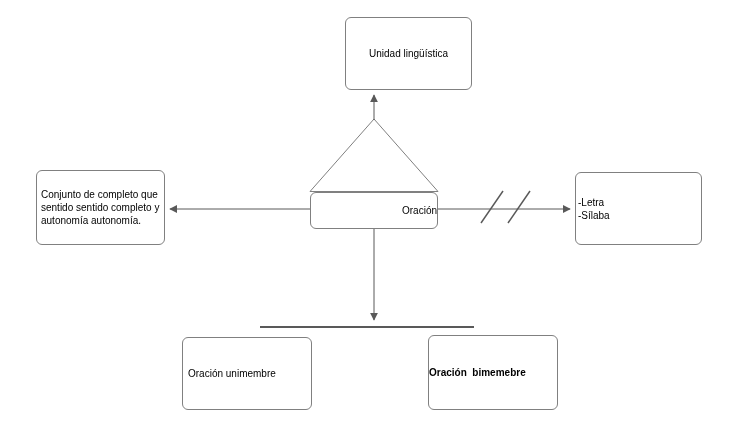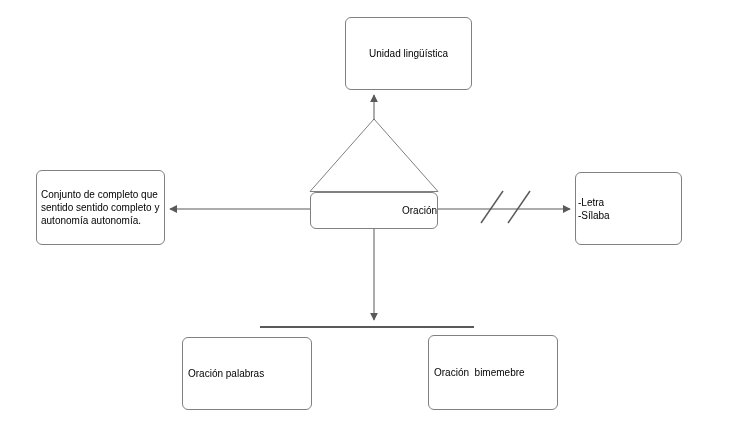--- a/index.html
+++ b/index.html
@@ -39,23 +39,23 @@
     align-items: center;
     text-align: center;
   }
   .node.left-text {
     align-items: flex-start;
     text-align: left;
   }
   #node-unidad-linguistica { left: 311px; top: 17px;  width: 127px; height: 73px; margin-left: 34px; }
   #node-oracion            { left: 310px; top: 192px; width: 128px; height: 37px; align-items: flex-end; }
   #node-definicion         { left: 36px;  top: 170px; width: 129px; height: 75px; padding-left: 4px; padding-right: 2px; }
-  #node-letra-silaba       { left: 575px; top: 172px; width: 107px; height: 73px; padding-left: 2px; text-align: center; }
+  #node-letra-silaba       { left: 575px; top: 172px; width: 127px; height: 73px; padding-left: 2px; text-align: center; }
   #node-oracion-unimembre  { left: 182px; top: 337px; width: 130px; height: 73px; padding-left: 5px; }
-  #node-oracion-bimembre   { left: 428px; top: 335px; width: 130px; height: 75px; padding-left: 5px; white-space: pre; }
+  #node-oracion-bimembre   { left: 428px; top: 335px; width: 130px; height: 75px; white-space: pre; font-weight: bold; }
   .conn {
     stroke: #595959;
     stroke-width: 1;
     fill: none;
   }
   .shape {
     stroke: #808080;
     stroke-width: 1;
     fill: #ffffff;
   }
@@ -102,20 +102,20 @@
     <div>sentido sentido completo y</div>
     <div>autonomía autonomía.</div>
   </div>
 
   <div class="node left-text" id="node-letra-silaba">
     <div>-Letra</div>
     <div>-Sílaba</div>
   </div>
 
   <div class="node left-text" id="node-oracion-unimembre">
-    <span>Oración palabras</span>
+    <span>Oración unimembre</span>
   </div>
 
   <div class="node left-text" id="node-oracion-bimembre">
     <span>Oración  bimemebre</span>
   </div>
 
 </div>
 
 </body></html>

